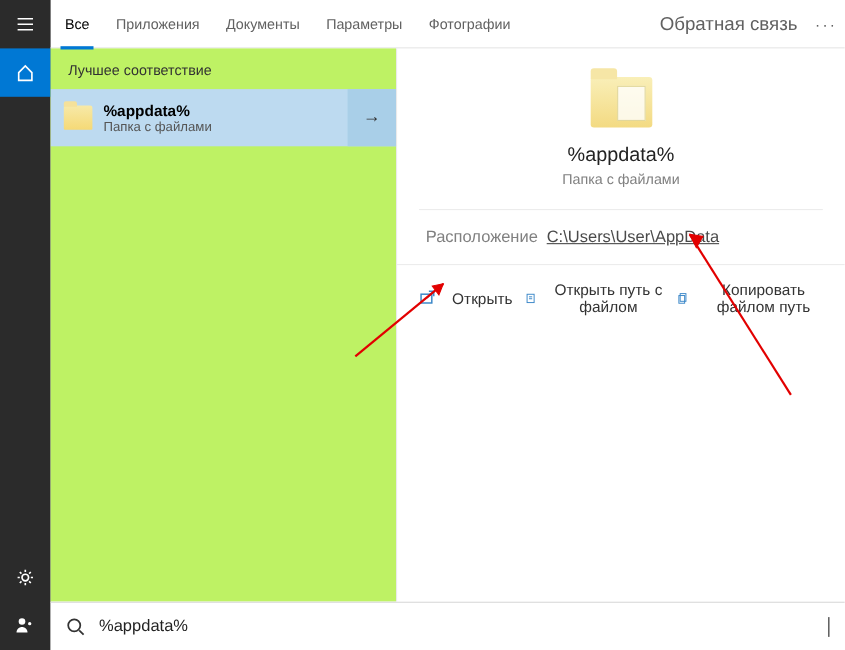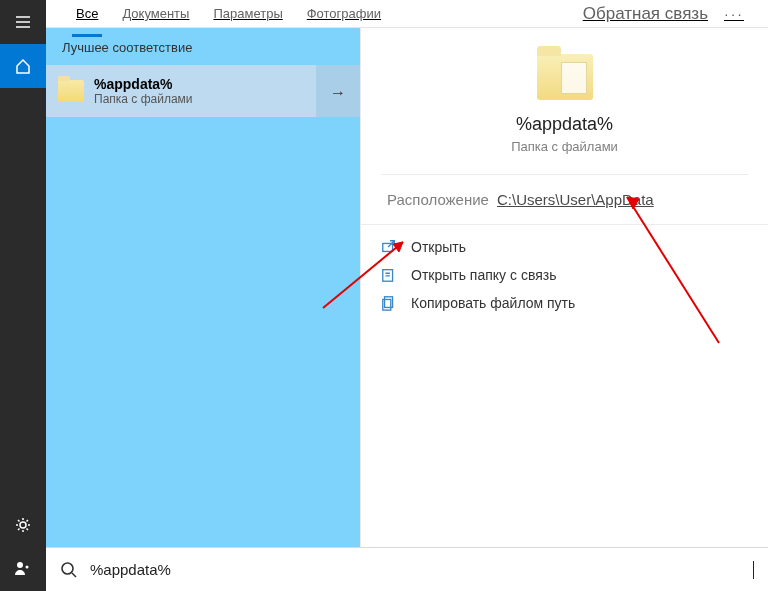--- a/index.html
+++ b/index.html
@@ -9,32 +9,32 @@
     .rail { width: 46px; background: #2b2b2b; display: flex; flex-direction: column; }
     .rail-btn { width: 46px; height: 44px; display: flex; align-items: center; justify-content: center; color: #fff; }
     .rail-btn svg { width: 18px; height: 18px; fill: none; stroke: #ffffff; stroke-width: 1.5; }
     .rail-home { background: #0078d4; }
     .rail-spacer { flex: 1; }
 
     
     .main { flex: 1; display: flex; flex-direction: column; }
 
     
-    .tabs { height: 28px; display: flex; align-items: center; border-bottom: 1px solid #e5e5e5; padding: 0 18px; text-decoration: underline; }
+    .tabs { height: 44px; display: flex; align-items: center; border-bottom: 1px solid #e5e5e5; padding: 0 1px; }
     .tab { font-size: 13px; color: #616161; padding: 0 12px; height: 44px; display: flex; align-items: center; position: relative; cursor: default; }
     .tab.active { color: #000; }
     .tab.active::after { content: ""; position: absolute; left: 8px; right: 8px; bottom: -1px; height: 3px; background: #0078d4; }
     .tab .chev { margin-left: 4px; font-size: 10px; color: #808080; }
     .tabs-spacer { flex: 1; }
     .feedback { font-size: 17px; color: #616161; margin-right: 10px; }
     .more { font-size: 14px; color: #616161; letter-spacing: 2px; padding: 0 6px; }
 
     
     .body { flex: 1; display: flex; min-height: 0; }
-    .results { width: 314px; background: #7dd3fc; overflow: hidden; }
+    .results { width: 314px; background: #bef264; overflow: hidden; }
     .section-title { font-size: 13px; color: #323232; padding: 12px 16px 10px; }
     .result-item { display: flex; align-items: center; background: #bddaf0; height: 52px; }
     .result-main { flex: 1; display: flex; align-items: center; padding-left: 12px; gap: 10px; }
     .folder-icon-sm { width: 26px; height: 22px; background: linear-gradient(#f7e9a8, #f5d976); border-radius: 2px 2px 1px 1px; position: relative; }
     .folder-icon-sm::before { content: ""; position: absolute; top: -4px; left: 0; width: 12px; height: 5px; background: #f5e19a; border-radius: 2px 2px 0 0; }
     .result-texts { display: flex; flex-direction: column; }
     .result-title { font-size: 14px; font-weight: 600; color: #000; }
     .result-sub   { font-size: 12px; color: #555; }
     .result-arrow { width: 44px; height: 52px; background: #a9cfe8; display: flex; align-items: center; justify-content: center; color: #333; font-size: 16px; }
 
@@ -43,21 +43,21 @@
     .preview-icon-wrap { display: flex; justify-content: center; padding-top: 8px; }
     .folder-icon-lg { width: 56px; height: 46px; background: linear-gradient(#f9efb8, #f3da82); border-radius: 3px; position: relative; }
     .folder-icon-lg::before { content: ""; position: absolute; top: -8px; left: 0; width: 24px; height: 10px; background: #f6e6a6; border-radius: 3px 3px 0 0; }
     .folder-icon-lg::after { content: ""; position: absolute; right: 6px; top: 8px; width: 24px; height: 30px; background: #ffffffcc; border: 1px solid #e2d79a; }
     .preview-title { text-align: center; font-size: 18px; color: #222; margin-top: 14px; }
     .preview-sub   { text-align: center; font-size: 13px; color: #808080; margin-top: 4px; padding-bottom: 20px; border-bottom: 1px solid #ececec; margin-left: 20px; margin-right: 20px;}
     .preview-row { display: flex; font-size: 15px; padding: 16px 26px 16px; border-bottom: 1px solid #ececec; margin: 0 0; }
     .preview-row .label { color: #808080; width: 110px; }
     .preview-row .value { color: #4a4a4a; text-decoration: underline; }
 
-    .actions { padding: 14px 20px; display: flex; flex-direction: column; gap: 12px; }
+    .actions { padding: 14px 20px; display: flex; flex-direction: row; gap: 12px; text-align: center; }
     .action { display: flex; align-items: center; gap: 14px; font-size: 14px; color: #333; }
     .action svg { width: 16px; height: 16px; stroke: #3a87c8; fill: none; stroke-width: 1.5; }
 
     
     .arrow-svg { position: absolute; pointer-events: none; }
     .arrow-svg line, .arrow-svg polygon { stroke: #e20000; fill: #e20000; }
 
     
     .search { height: 44px; border-top: 1px solid #d9d9d9; display: flex; align-items: center; padding: 0 14px; gap: 12px; background: #fff; }
     .search svg { width: 18px; height: 18px; stroke: #333; fill: none; stroke-width: 1.6; }
@@ -92,20 +92,21 @@
         <path d="M1 15c0-3 2.5-5 5-5s5 2 5 5" fill="#fff" stroke="none"></path>
         <circle cx="13" cy="7" r="1.5" fill="#fff" stroke="none"></circle>
       </svg>
   </div>
 </div>
 
 <div class="main">
 
   <div class="tabs">
     <div class="tab active">Все</div>
+    <div class="tab">Приложения</div>
     <div class="tab">Документы</div>
     <div class="tab">Параметры</div>
     <div class="tab">Фотографии</div>
     <div class="tabs-spacer"></div>
     <div class="feedback">Обратная связь</div>
     <div class="more">···</div>
   </div>
 
   <div class="body">
 
@@ -143,21 +144,21 @@
               <rect x="2" y="5" width="11" height="9"></rect>
               <path d="M8 9l7-7M10 2h5v5"></path>
             </svg>
           <span>Открыть</span>
         </div>
         <div class="action">
           <svg viewBox="0 0 18 18">
               <rect x="2" y="3" width="11" height="13"></rect>
               <path d="M5 7h5M5 10h5"></path>
             </svg>
-          <span>Открыть папку с связь</span>
+          <span>Открыть путь с файлом</span>
         </div>
         <div class="action">
           <svg viewBox="0 0 18 18">
               <rect x="4" y="2" width="9" height="12"></rect>
               <rect x="2" y="5" width="9" height="12"></rect>
             </svg>
           <span>Копировать файлом путь</span>
         </div>
       </div>
 

